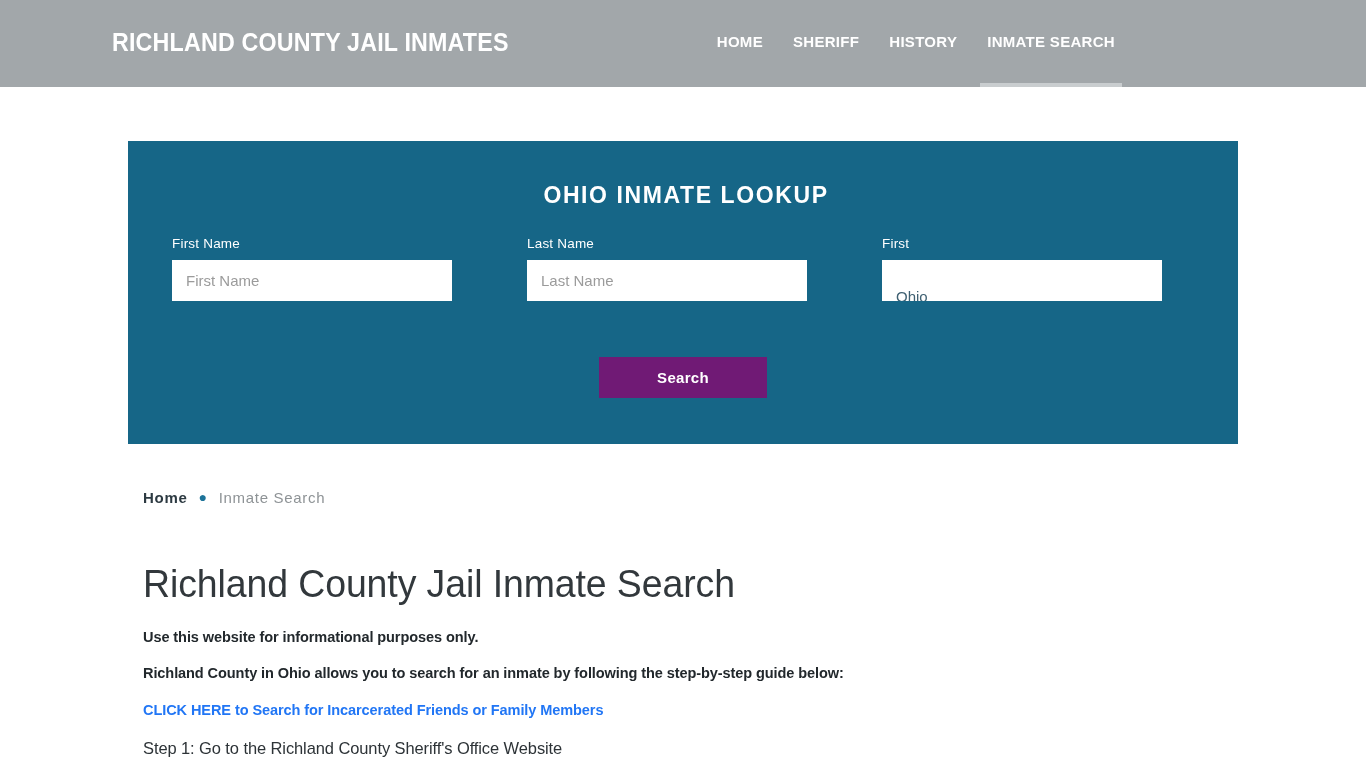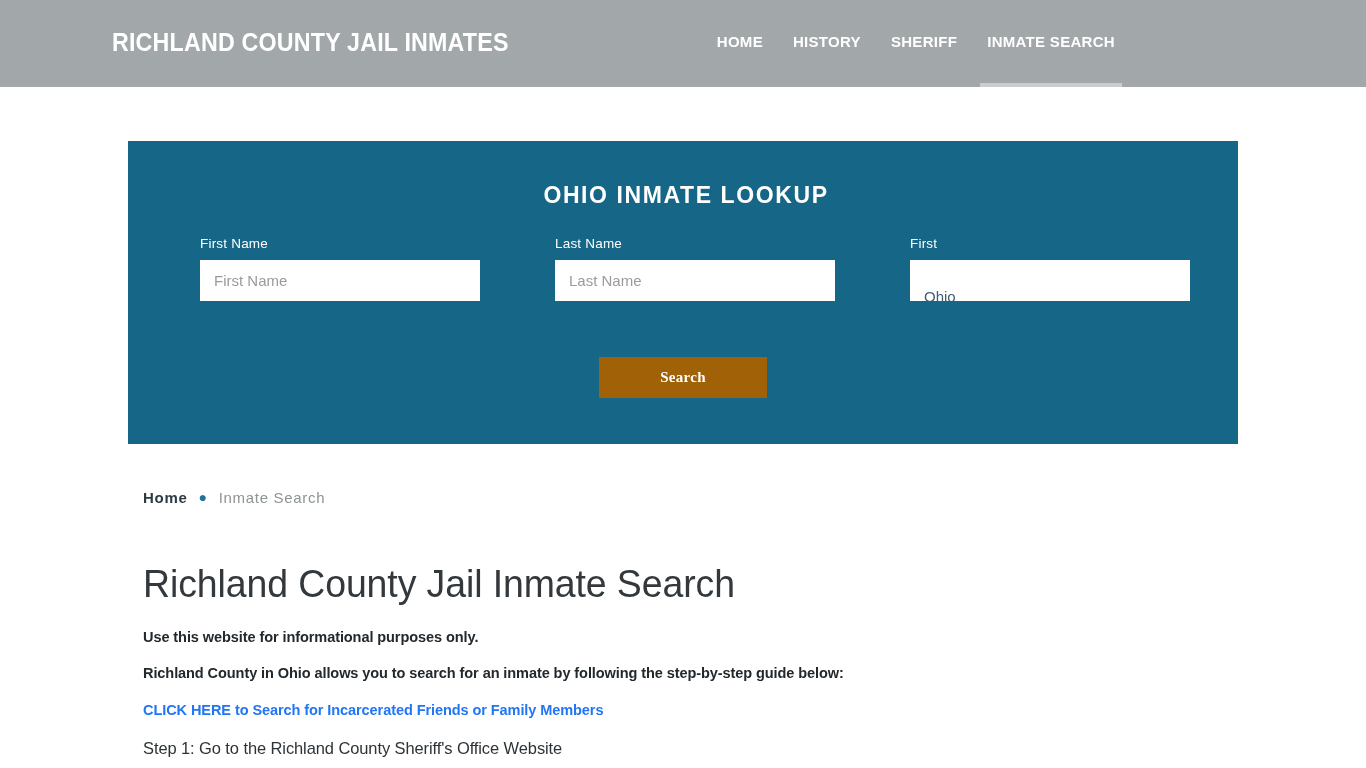--- a/index.html
+++ b/index.html
@@ -87,21 +87,21 @@
     font-size: 23px;
     font-weight: bold;
     color: #ffffff;
     letter-spacing: 1.6px;
     font-family: "Liberation Sans", sans-serif;
     padding-left: 20px;
   }
   .field-row {
     position: absolute;
     top: 95px;
-    left: 72px;
+    left: 44px;
     width: 990px;
     display: flex;
     justify-content: space-between;
   }
   .field-group { width: 280px; }
   .field-label {
     display: block;
     font-size: 13.5px;
     color: #ffffff;
     margin-bottom: 9px;
@@ -135,27 +135,27 @@
     cursor: pointer;
     white-space: nowrap;
     overflow: hidden;
   }
   .search-button {
     position: absolute;
     left: 471px;
     top: 216px;
     width: 168px;
     height: 41px;
-    background: #a16207;
+    background: #701a75;
     border: none;
     color: #ffffff;
     font-size: 15px;
     font-weight: bold;
     letter-spacing: 0.3px;
-    font-family: Liberation Serif, serif;
+    font-family: Liberation Sans, sans-serif;
     cursor: pointer;
   }
 
   
   .content {
     position: absolute;
     left: 143px;
     top: 480px;
     width: 1100px;
   }
@@ -232,22 +232,22 @@
   }
 </style>
 </head>
 <body>
 
 <div class="site-header">
   <div class="header-inner">
     <div class="site-title">RICHLAND COUNTY JAIL INMATES</div>
     <nav class="main-nav">
       <a class="nav-item" href="#">HOME</a>
+      <a class="nav-item" href="#">SHERIFF</a>
       <a class="nav-item" href="#">HISTORY</a>
-      <a class="nav-item" href="#">SHERIFF</a>
       <a class="nav-item active" href="#">INMATE SEARCH</a>
     </nav>
   </div>
 </div>
 
 <section class="lookup-panel">
   <h2 class="lookup-title">OHIO INMATE LOOKUP</h2>
 
   <div class="field-row">
     <div class="field-group">

